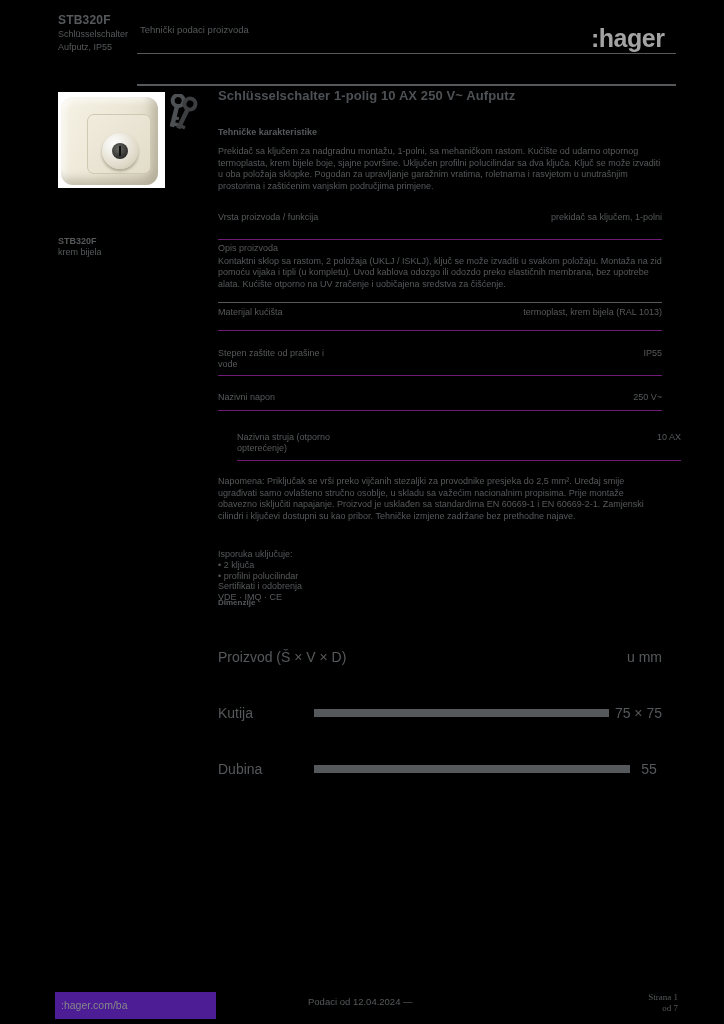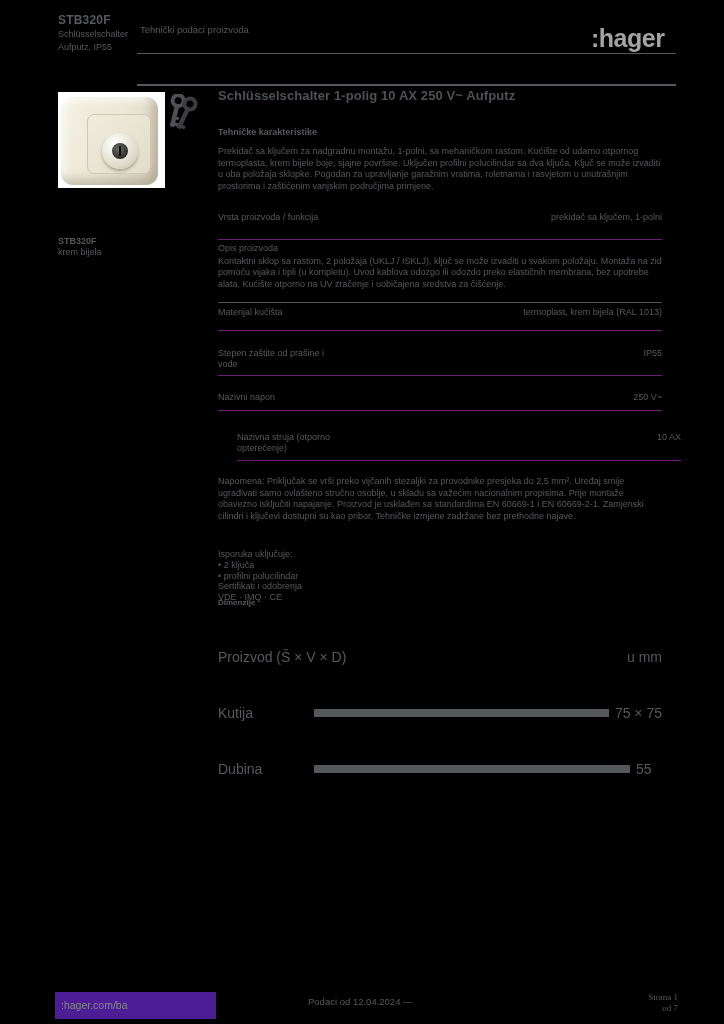--- a/index.html
+++ b/index.html
@@ -42,21 +42,21 @@
   .s-val{text-align:right;max-width:200px;}
   .s-text{margin-top:1px;}
   .note{top:476px;}
   .delivery div{font-size:9px;line-height:11px;}
   .certs div{font-size:9px;line-height:11px;}
   .dims{top:598px;}
   .dims-heading{font-size:8px;font-weight:bold;line-height:10px;margin-bottom:16px;}
   .dim-row{display:flex;align-items:center;font-size:14px;line-height:14px;margin-top:42px;}
   .d-lbl{width:96px;flex:none;}
   .d-bar{flex:1;height:8px;background:#56595b;margin:2px 6px 2px 0;}
-  .d-val{flex:none;text-align:left;min-width:26px;}
+  .d-val{flex:none;text-align:center;min-width:26px;}
   .dim-head{justify-content:space-between;}
   
   .f-chip{left:55px;top:992px;width:161px;height:27px;background:#4c1d95;color:#85888a;
           font-size:10.5px;line-height:27px;padding-left:6px;box-sizing:border-box;}
   .f-center{left:308px;top:996px;font-size:9.5px;}
   .f-right{left:600px;top:992px;width:78px;text-align:right;font-size:9px;line-height:11px;font-family:Liberation Serif, serif;}
 </style>
 </head>
 <body>
 

